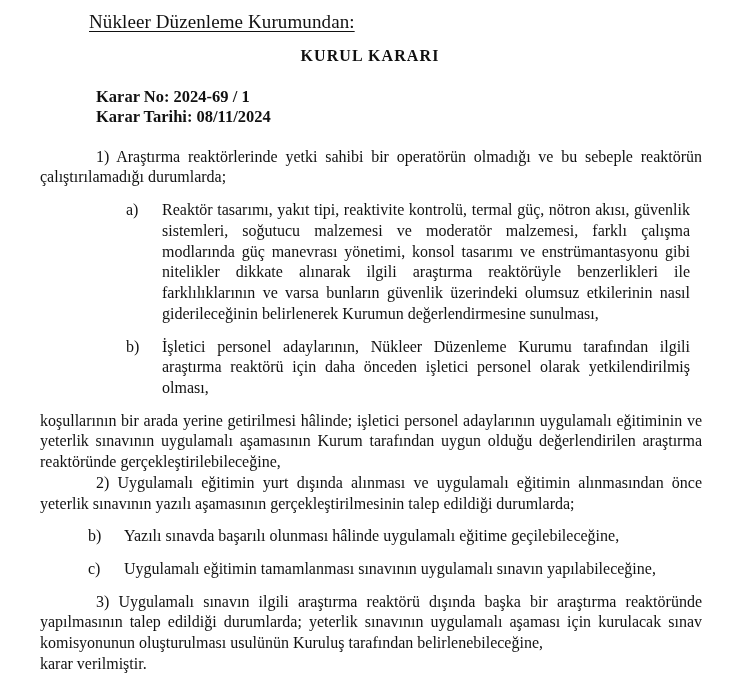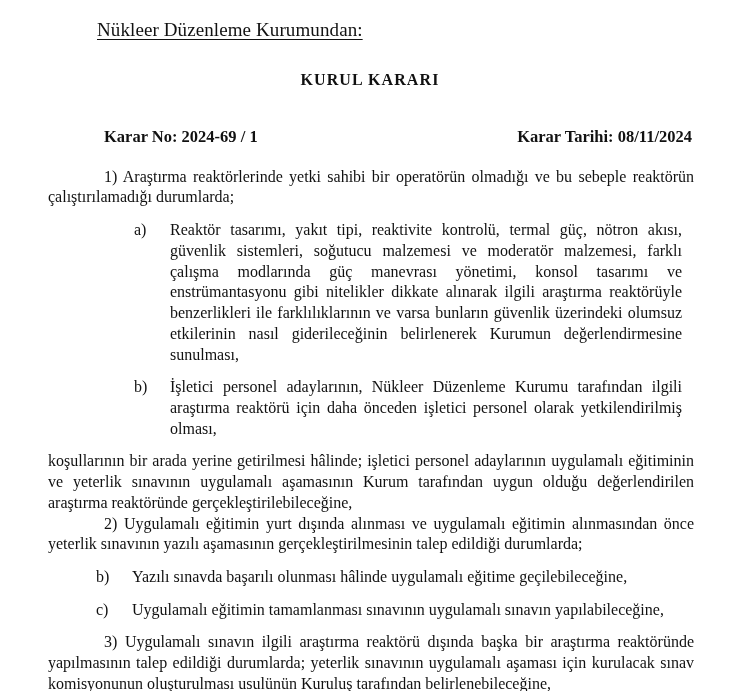--- a/index.html
+++ b/index.html
@@ -14,55 +14,56 @@
     font-family: "Liberation Serif", "DejaVu Serif", serif;
     color: #111111;
     -webkit-font-smoothing: antialiased;
   }
 
   .page {
     position: relative;
     width: 740px;
     height: 691px;
     box-sizing: border-box;
-    padding: 12px;
+    padding: 4px;
   }
 
   
   .agency-heading {
     margin: 0;
     padding: 6px 0 0 85px;
     font-size: 19px;
     font-weight: normal;
     letter-spacing: 0.1px;
     line-height: 1.25;
   }
   .agency-heading .u {
     text-decoration: underline;
     text-underline-offset: 3px;
     text-decoration-thickness: 1px;
   }
 
   .decision-title {
-    margin: 16px;
+    margin: 0;
     padding: 13px 0 0 0;
     text-align: center;
     font-size: 16px;
     font-weight: bold;
     letter-spacing: 1.1px;
   }
 
   
   .meta-row {
     display: flex;
     justify-content: space-between;
     align-items: baseline;
     padding: 22px 36px 0 92px;
     font-size: 16.5px;
     font-weight: bold;
+    flex-direction: column;
   }
   .meta-row .meta-cell {
     white-space: nowrap;
   }
 
   
   .body-block {
     padding: 20px 34px 0 36px;
     font-size: 16px;
     line-height: 1.295;

